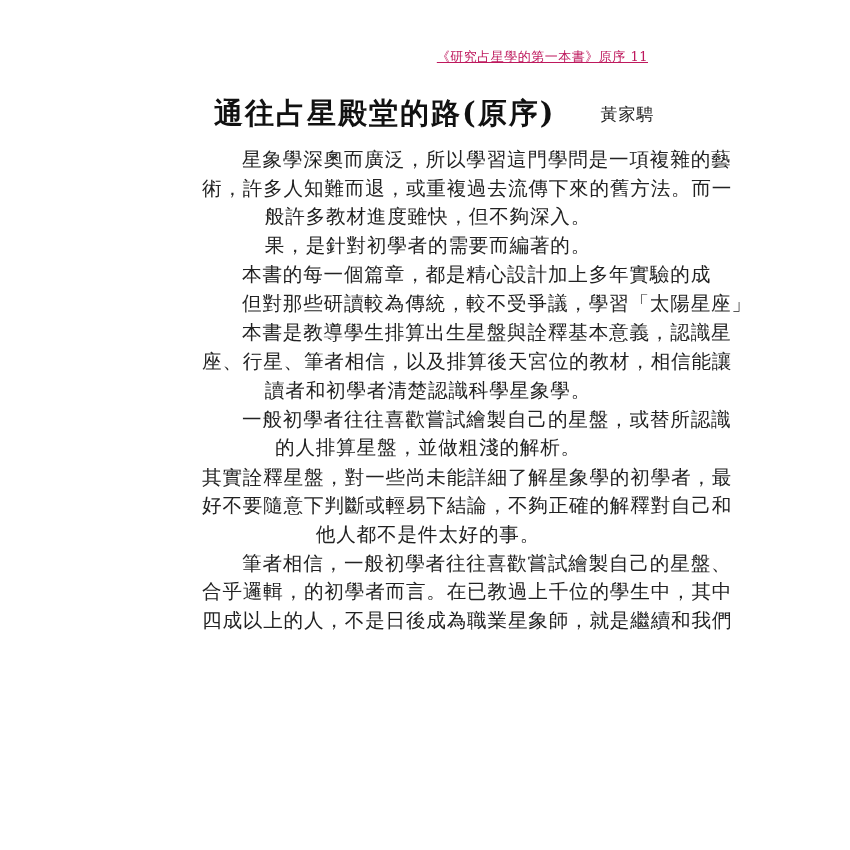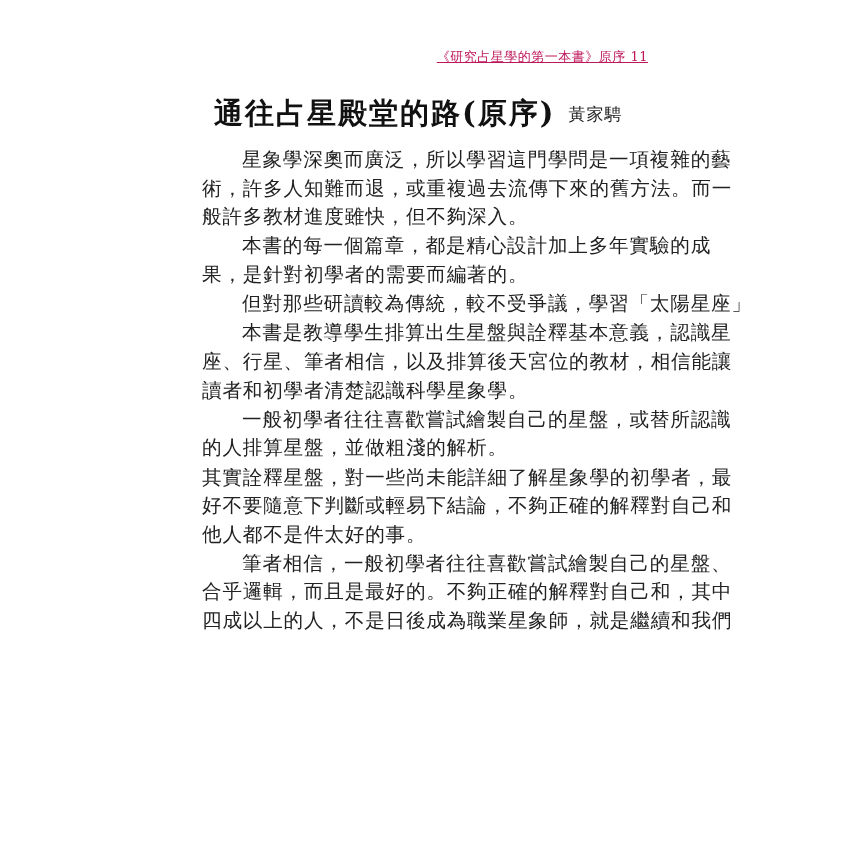--- a/index.html
+++ b/index.html
@@ -8,75 +8,75 @@
     font-family: "DejaVu Sans", sans-serif; color: #1a1a1a;
   }
   .running-header {
     position: absolute; top: 48px; right: 202px;
     font-family: "DejaVu Serif", serif; font-size: 13px; color: #be185d; letter-spacing: 0.5px;
     white-space: nowrap;
     text-decoration: underline;
   }
   .title-row {
     position: absolute; top: 92px; left: 214px; width: 440px; height: 44px;
-    display: flex; align-items: center; white-space: nowrap;
+    display: flex; align-items: center; white-space: nowrap; gap: 32px;
   }
   .chapter-title {
     font-family: "DejaVu Serif", serif; font-weight: bold; font-size: 29px; color: #111;
     letter-spacing: 2px;
   }
   .author {
     font-family: "DejaVu Serif", serif; font-size: 17px; color: #222; margin-left: 13px;
     letter-spacing: 1px;
   }
   .body-text {
     position: absolute; top: 146px; left: 202px; width: 452px;
   }
   .line {
     height: 28.6px; line-height: 28.6px; font-size: 19.6px; white-space: nowrap; color: #222;
     letter-spacing: 0.8px;
   }
   .line.indent { padding-left: 40px; }
-  .para { margin-bottom: 0.6px; }
+  .para { margin-bottom: 0.6px; text-align: center; }
 </style>
 </head>
 <body>
 
 <div class="running-header">《研究占星學的第一本書》原序 11</div>
 
 <div class="title-row">
   <span class="chapter-title">通往占星殿堂的路(原序)</span>
   <span class="author">黃家騁</span>
 </div>
 
 <div class="body-text">
   <div class="para">
     <div class="line indent">星象學深奧而廣泛，所以學習這門學問是一項複雜的藝</div>
     <div class="line">術，許多人知難而退，或重複過去流傳下來的舊方法。而一</div>
     <div class="line">般許多教材進度雖快，但不夠深入。</div>
   </div>
   <div class="para">
+    <div class="line">果，是針對初學者的需要而編著的。</div>
     <div class="line indent">本書的每一個篇章，都是精心設計加上多年實驗的成</div>
-    <div class="line">果，是針對初學者的需要而編著的。</div>
   </div>
   <div class="para">
     <div class="line indent">但對那些研讀較為傳統，較不受爭議，學習「太陽星座」</div>
   </div>
   <div class="para">
     <div class="line indent">本書是教導學生排算出生星盤與詮釋基本意義，認識星</div>
     <div class="line">座、行星、筆者相信，以及排算後天宮位的教材，相信能讓</div>
     <div class="line">讀者和初學者清楚認識科學星象學。</div>
   </div>
   <div class="para">
     <div class="line indent">一般初學者往往喜歡嘗試繪製自己的星盤，或替所認識</div>
     <div class="line">的人排算星盤，並做粗淺的解析。</div>
   </div>
   <div class="para">
     <div class="line">其實詮釋星盤，對一些尚未能詳細了解星象學的初學者，最</div>
     <div class="line">好不要隨意下判斷或輕易下結論，不夠正確的解釋對自己和</div>
     <div class="line">他人都不是件太好的事。</div>
   </div>
   <div class="para">
     <div class="line indent">筆者相信，一般初學者往往喜歡嘗試繪製自己的星盤、</div>
-    <div class="line">合乎邏輯，而且是最好的。不夠正確的解釋對自己和，其中</div>
+    <div class="line">合乎邏輯，的初學者而言。在已教過上千位的學生中，其中</div>
     <div class="line">四成以上的人，不是日後成為職業星象師，就是繼續和我們</div>
   </div>
 </div>
 
 </body></html>

